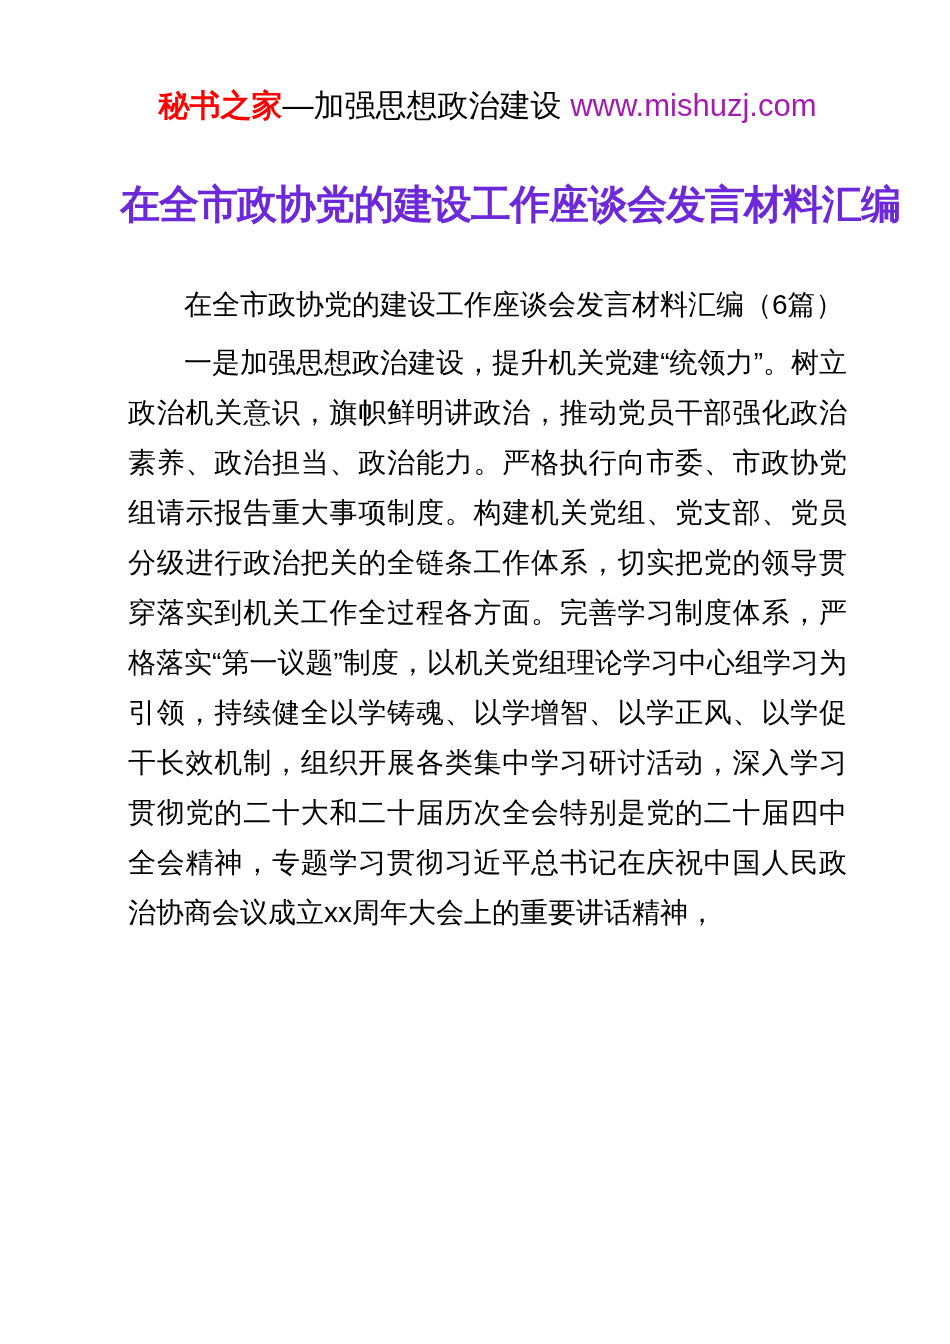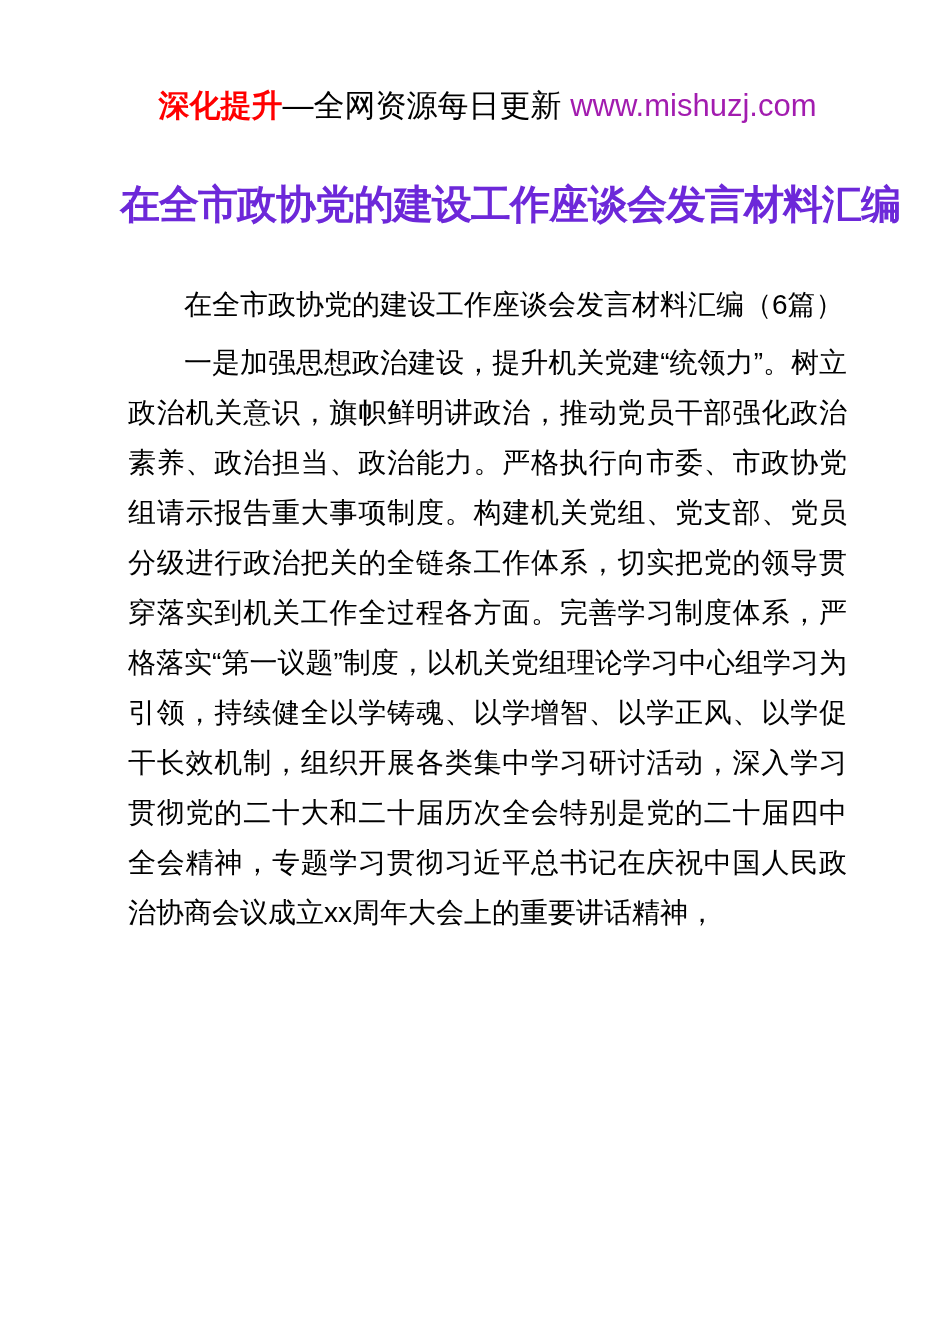--- a/index.html
+++ b/index.html
@@ -62,21 +62,21 @@
   .para .bold {
     font-weight: normal;
   }
 </style>
 </head>
 <body>
 
 <div class="page">
 
   <div class="header">
-    <span class="brand" style="color: rgb(255, 0, 0);">深化提升</span><span class="tagline" style="color: rgb(0, 0, 0);">—全网资源每日更新 </span><span class="url" style="color: #a21caf;">www.mishuzj.com</span>
+    <span class="brand" style="color: rgb(255, 0, 0);">秘书之家</span><span class="tagline" style="color: rgb(0, 0, 0);">—加强思想政治建设 </span><span class="url" style="color: #a21caf;">www.mishuzj.com</span>
   </div>
 
   <h1 class="title" style="color: #6d28d9;">在全市政协党的建设工作座谈会发言材料汇编</h1>
 
   <div class="doc-body" id="paragraphs">
       <p class="para"><span>在全市政协党的建设工作座谈会发言材料汇编（6篇）</span></p>
       <p class="para"><span class="bold">一是</span><span>加强思想政治建设，提升机关党建“统领力”。树立政治机关意识，旗帜鲜明讲政治，推动党员干部强化政治素养、政治担当、政治能力。严格执行向市委、市政协党组请示报告重大事项制度。构建机关党组、党支部、党员分级进行政治把关的全链条工作体系，切实把党的领导贯穿落实到机关工作全过程各方面。完善学习制度体系，严格落实“</span><span class="bold">第一</span><span>议题”制度，以机关党组理论学习中心组学习为引领，持续健全以学铸魂、以学增智、以学正风、以学促干长效机制，组织开展各类集中学习研讨活动，深入学习贯彻党的二十大和二十届历次全会特别是党的二十届四中全会精神，专题学习贯彻习近平总书记在庆祝中国人民政治协商会议成立xx周年大会上的重要讲话精神，</span></p>
     </div>
 
 </div>

